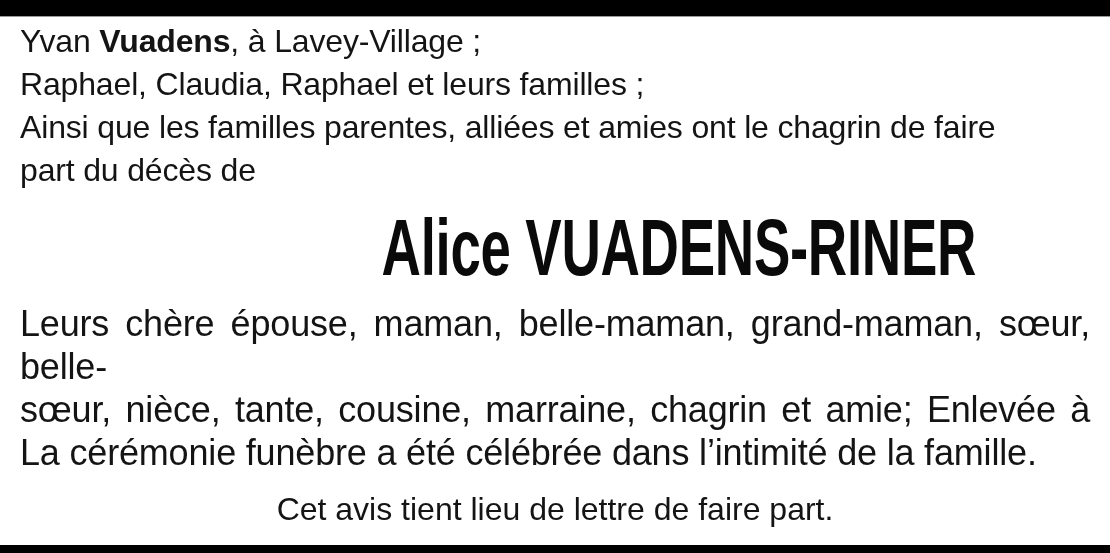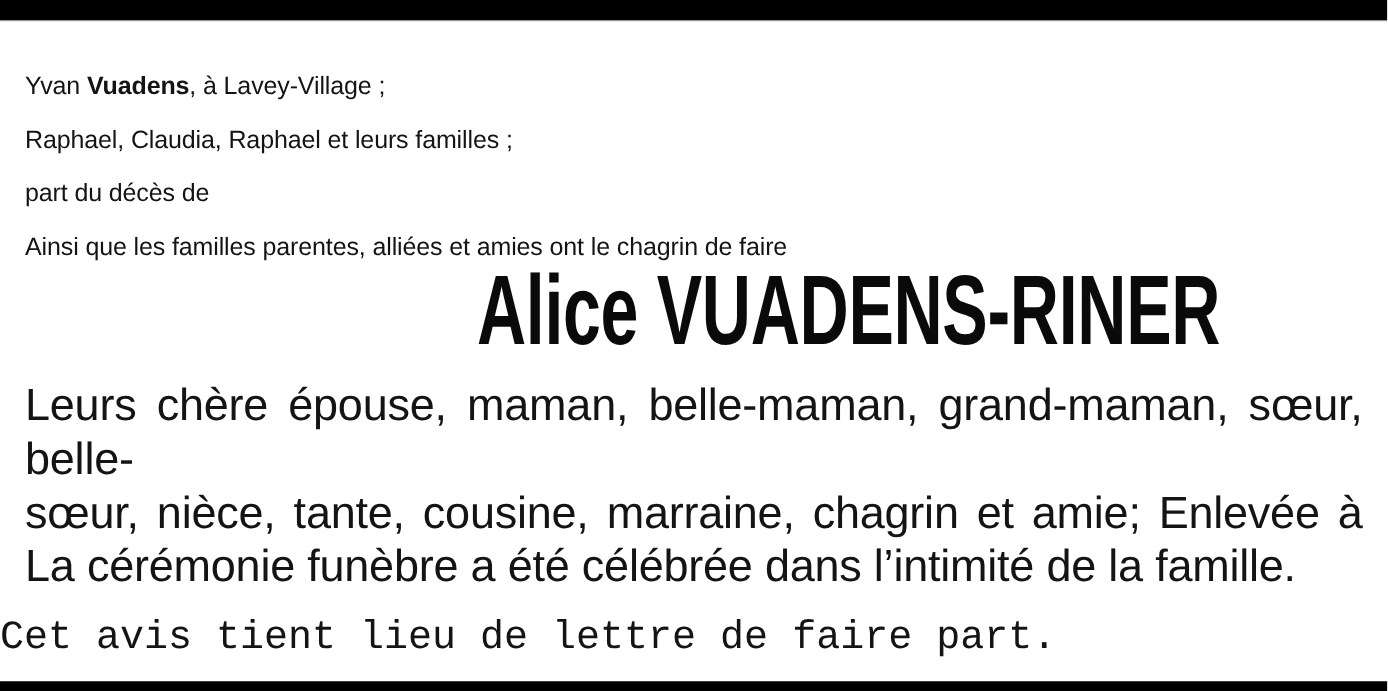--- a/index.html
+++ b/index.html
@@ -14,22 +14,22 @@
   }
   .top-bar {
     position: absolute; top: 0; left: 0; right: 0;
     height: 16px; background: #000000;
   }
   .top-bar-edge {
     position: absolute; top: 16px; left: 0; right: 0;
     height: 1px; background: #9a9a9a;
   }
   .intro {
-    position: absolute; top: 48px; left: 20px; right: 20px;
-    font-size: 20px; line-height: 43px;
+    position: absolute; top: 20px; left: 20px; right: 20px;
+    font-size: 32px; line-height: 43px;
     letter-spacing: -0.005em;
   }
   .intro .bold { font-weight: 700; }
   .name-row {
     position: absolute; top: 206px; left: 16px; right: 0;
     text-align: right;
   }
   .deceased-name {
     display: inline-block;
     font-size: 79px; line-height: 84px;
@@ -41,41 +41,41 @@
     letter-spacing: -0.005em;
   }
   .body-par {
     position: absolute; top: 302px; left: 20px; right: 20px;
     font-size: 36px; line-height: 43px;
     letter-spacing: -0.005em;
   }
   .jl { text-align: justify; text-align-last: justify; }
   .closing {
     position: absolute; top: 488px; left: 0; right: 0;
-    text-align: left;
-    font-size: 32px; line-height: 43px; font-family: Liberation Mono, monospace;
+    text-align: center;
+    font-size: 32px; line-height: 43px;
   }
   .bottom-bar {
     position: absolute; bottom: 0; left: 0; right: 0;
     height: 8px; background: #000000;
   }
 </style>
 </head>
 <body>
 
 <div class="page">
 
   <div class="top-bar"></div>
   <div class="top-bar-edge"></div>
 
   <div class="intro">
     <div><span>Yvan </span><span class="bold">Vuadens</span><span>, à Lavey-Village ;</span></div>
     <div>Raphael, Claudia, Raphael et leurs familles ;</div>
+    <div>Ainsi que les familles parentes, alliées et amies ont le chagrin de faire</div>
     <div>part du décès de</div>
-    <div>Ainsi que les familles parentes, alliées et amies ont le chagrin de faire</div>
   </div>
 
   <div class="name-row">
     <span class="deceased-name">Alice VUADENS-RINER</span>
   </div>
 
   <div class="body-par">
     <div class="jl">Leurs chère épouse, maman, belle-maman, grand-maman, sœur, belle-</div>
     <div class="jl">sœur, nièce, tante, cousine, marraine, chagrin et amie; Enlevée à</div>
     <div>La cérémonie funèbre a été célébrée dans l’intimité de la famille.</div>

